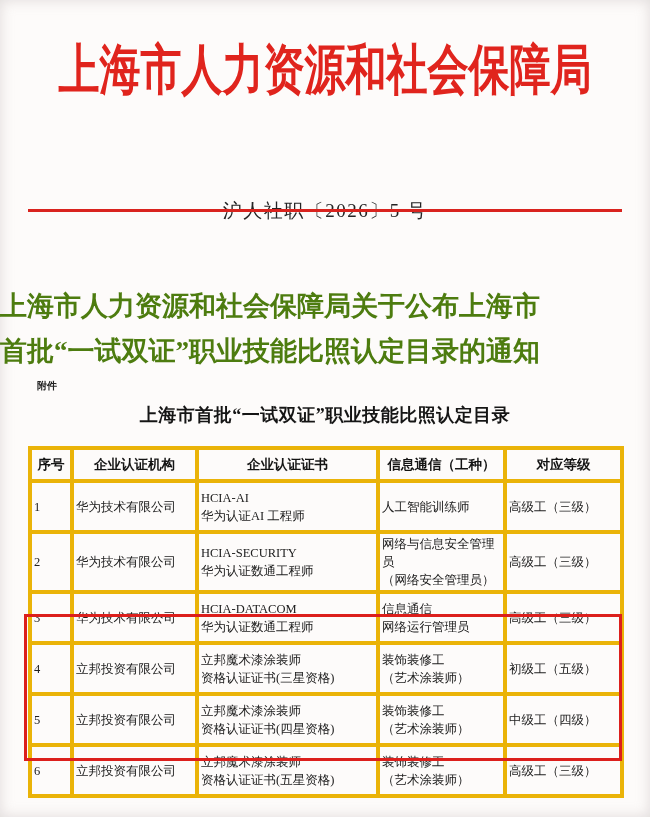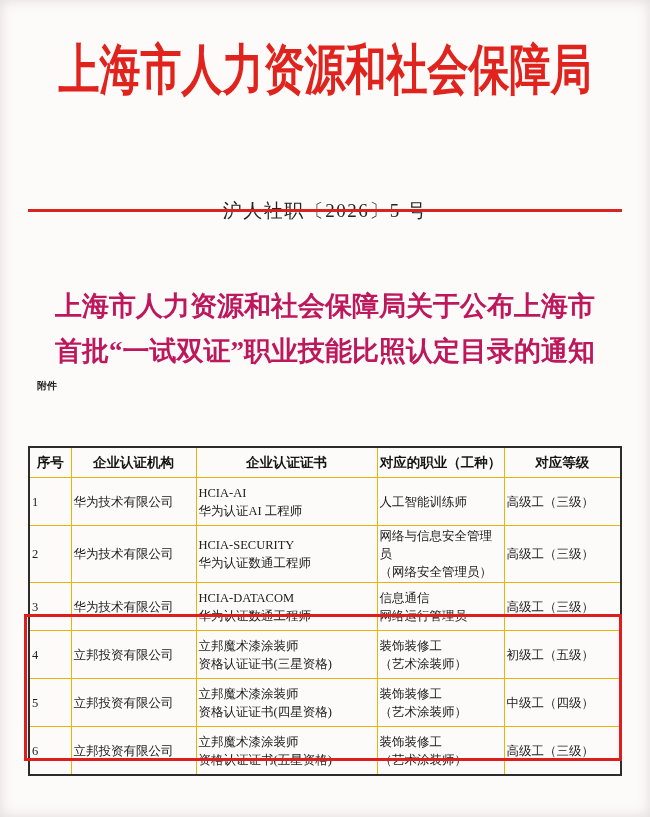--- a/index.html
+++ b/index.html
@@ -26,42 +26,41 @@
     position:absolute;top:170px;left:0;width:100%;
     text-align:center;
     font-size:19px;letter-spacing:1.5px;color:#242424;margin-top:28px;
   }
   .red-line{
     position:absolute;top:209px;left:28px;width:594px;height:3px;
     background:#d9231e;
   }
   .notice-title{
     position:absolute;top:284px;left:0;width:100%;
-    text-align:center;
     font-size:27px;font-weight:700;line-height:45px;
-    color:#be185d;
+    color:#4d7c0f;
     white-space:pre-line;
   }
   .attachment{
     position:absolute;top:379px;left:37px;
     font-size:10px;font-weight:700;color:#222;
   }
   .table-caption{
     position:absolute;top:403px;left:0;width:100%;
     text-align:center;
     font-size:18px;font-weight:700;letter-spacing:.5px;color:#151515;
   }
   table.catalog{
     position:absolute;top:446px;left:28px;
     width:592px;
     border-collapse:collapse;
     table-layout:fixed;
   }
   table.catalog th,table.catalog td{
-    border:1px solid #eab308;
+    border:4px solid #eab308;
     vertical-align:middle;
     padding:1px 2px;
     overflow:hidden;
   }
   table.catalog{border:2px solid #2c2c2c;}
   table.catalog th{
     font-size:13.5px;font-weight:700;height:27px;color:#141414;
   }
   table.catalog td{
     font-size:12.5px;height:45px;line-height:18px;color:#202020;
@@ -87,35 +86,36 @@
 
   <div class="doc-number">沪人社职〔2026〕5 号</div>
 
   <div class="red-line"></div>
 
   <div class="notice-title">上海市人力资源和社会保障局关于公布上海市
 首批“一试双证”职业技能比照认定目录的通知</div>
 
   <div class="attachment">附件</div>
 
+  <div class="table-caption">上海市首批“一试双证”职业技能比照认定目录</div>
 
   <table class="catalog">
     <colgroup>
       <col style="width:42px">
         <col style="width:125px">
         <col style="width:181px">
         <col style="width:127px">
         <col style="width:117px">
     </colgroup>
     <thead>
       <tr>
         <th>序号</th>
         <th>企业认证机构</th>
         <th>企业认证证书</th>
-        <th>对应的职业（工种）</th>
+        <th>信息通信（工种）</th>
         <th>对应等级</th>
       </tr>
     </thead>
     <tbody>
       <tr>
         <td>1</td>
         <td>华为技术有限公司</td>
         <td>HCIA-AI
 华为认证AI 工程师</td>
         <td>人工智能训练师</td>

